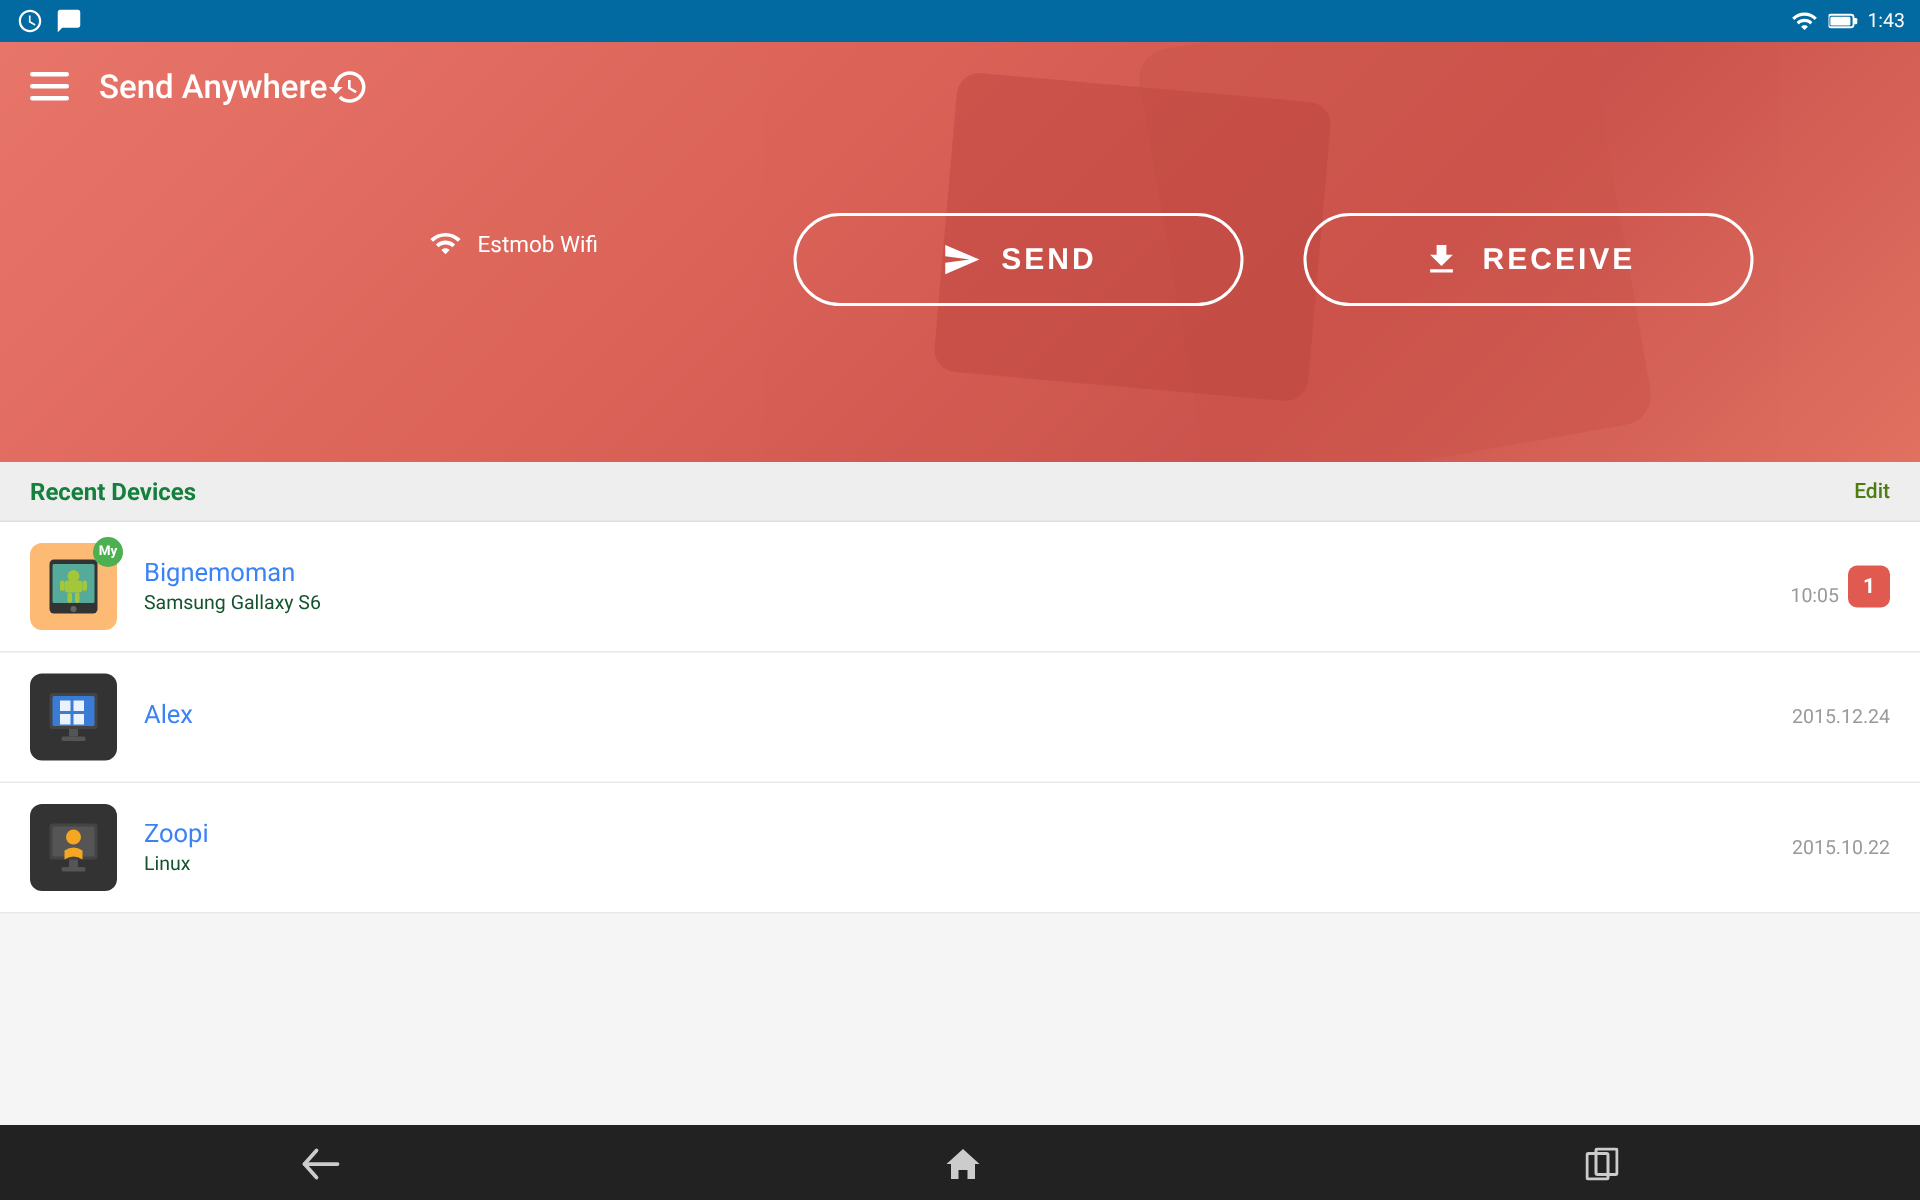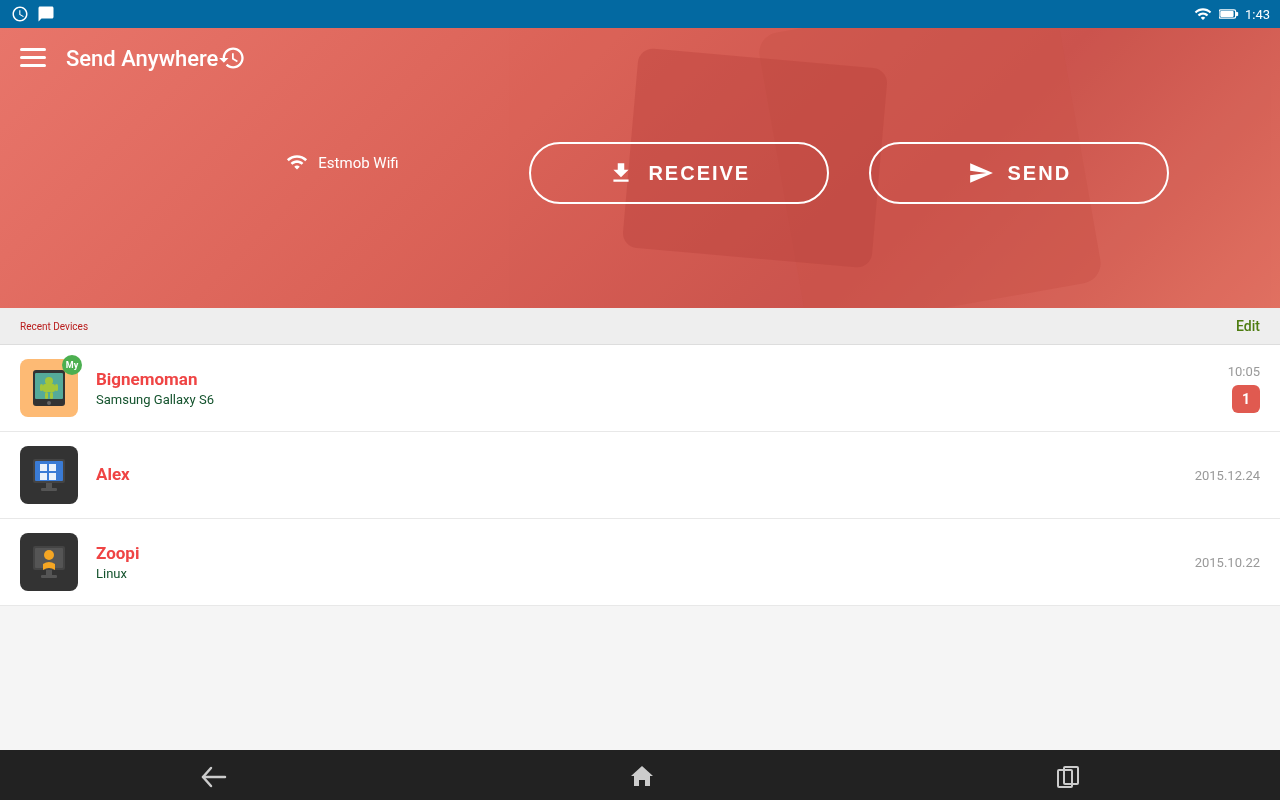--- a/index.html
+++ b/index.html
@@ -110,21 +110,21 @@
 
     
     #recent-section {
       background: #eeeeee;
       padding: 10px 20px;
       display: flex;
       align-items: center;
       justify-content: space-between;
       border-bottom: 1px solid #ddd;
     }
-    .recent-label { font-size: 10px; color: #b91c1c; font-weight: 400; }
+    .recent-label { font-size: 16px; color: #15803d; font-weight: 700; }
     .edit-label { font-size: 14px; color: #4d7c0f; font-weight: 500; cursor: pointer; }
 
     
     #device-list { background: white; }
     .device-row {
       display: flex;
       align-items: center;
       padding: 14px 20px;
       border-bottom: 1px solid #e8e8e8;
       cursor: pointer;
@@ -134,23 +134,23 @@
       height: 58px;
       border-radius: 8px;
       margin-right: 18px;
       display: flex;
       align-items: center;
       justify-content: center;
       flex-shrink: 0;
       position: relative;
     }
     .device-info { flex: 1; }
-    .device-name { font-size: 17px; color: #ef4444; font-weight: 700; margin-bottom: 3px; }
+    .device-name { font-size: 17px; color: #3b82f6; font-weight: 400; margin-bottom: 3px; }
     .device-type { font-size: 13px; color: #14532d; }
-    .device-meta { display: flex; flex-direction: column; align-items: flex-end; gap: 6px; text-align: right; }
+    .device-meta { display: flex; flex-direction: row; align-items: flex-end; gap: 6px; text-align: right; }
     .device-time { font-size: 13px; color: #999; }
     .badge {
       width: 28px; height: 28px;
       border-radius: 6px;
       display: flex; align-items: center; justify-content: center;
       font-size: 14px; font-weight: bold; color: white;
     }
     .badge-red { background: #e05a50; }
     .badge-yellow { background: #f5a623; }
 
@@ -231,29 +231,29 @@
   <div class="wifi-bar">
     <svg width="22" height="18" viewBox="0 0 24 18" fill="white">
       <path d="M1 5l2 2c4.97-4.97 13.03-4.97 18 0l2-2C16.93-.93 7.08-.93 1 5zm8 8l3 3 3-3c-1.65-1.66-4.34-1.66-6 0zm-4-4l2 2c2.76-2.76 7.24-2.76 10 0l2-2C15.14 5.14 8.87 5.14 5 9z"></path>
     </svg>
     <span>Estmob Wifi</span>
   </div>
 
   <div class="action-buttons">
     <button class="action-btn">
       <svg width="26" height="26" viewBox="0 0 24 24" fill="white">
-        <path d="M19 9h-4V3H9v6H5l7 7 7-7zM5 18v2h14v-2H5z"></path>
-      </svg>
-      <span>RECEIVE</span>
+        <path d="M2.01 21L23 12 2.01 3 2 10l15 2-15 2z"></path>
+      </svg>
+      <span>SEND</span>
     </button>
     <button class="action-btn">
       <svg width="26" height="26" viewBox="0 0 24 24" fill="white">
-        <path d="M2.01 21L23 12 2.01 3 2 10l15 2-15 2z"></path>
-      </svg>
-      <span>SEND</span>
+        <path d="M19 9h-4V3H9v6H5l7 7 7-7zM5 18v2h14v-2H5z"></path>
+      </svg>
+      <span>RECEIVE</span>
     </button>
   </div>
 </div>
 
 <div id="recent-section">
   <span class="recent-label">Recent Devices</span>
   <span class="edit-label">Edit</span>
 </div>
 
 <div id="device-list">

